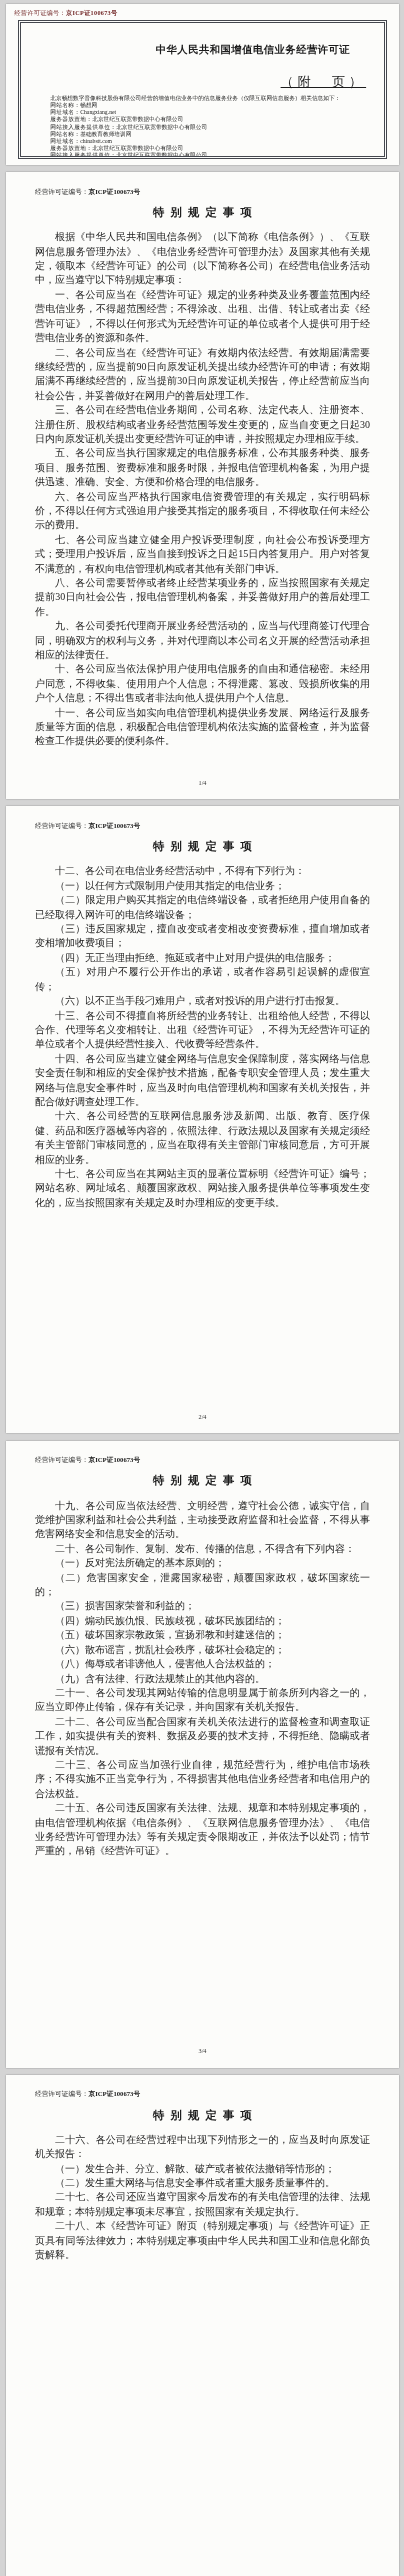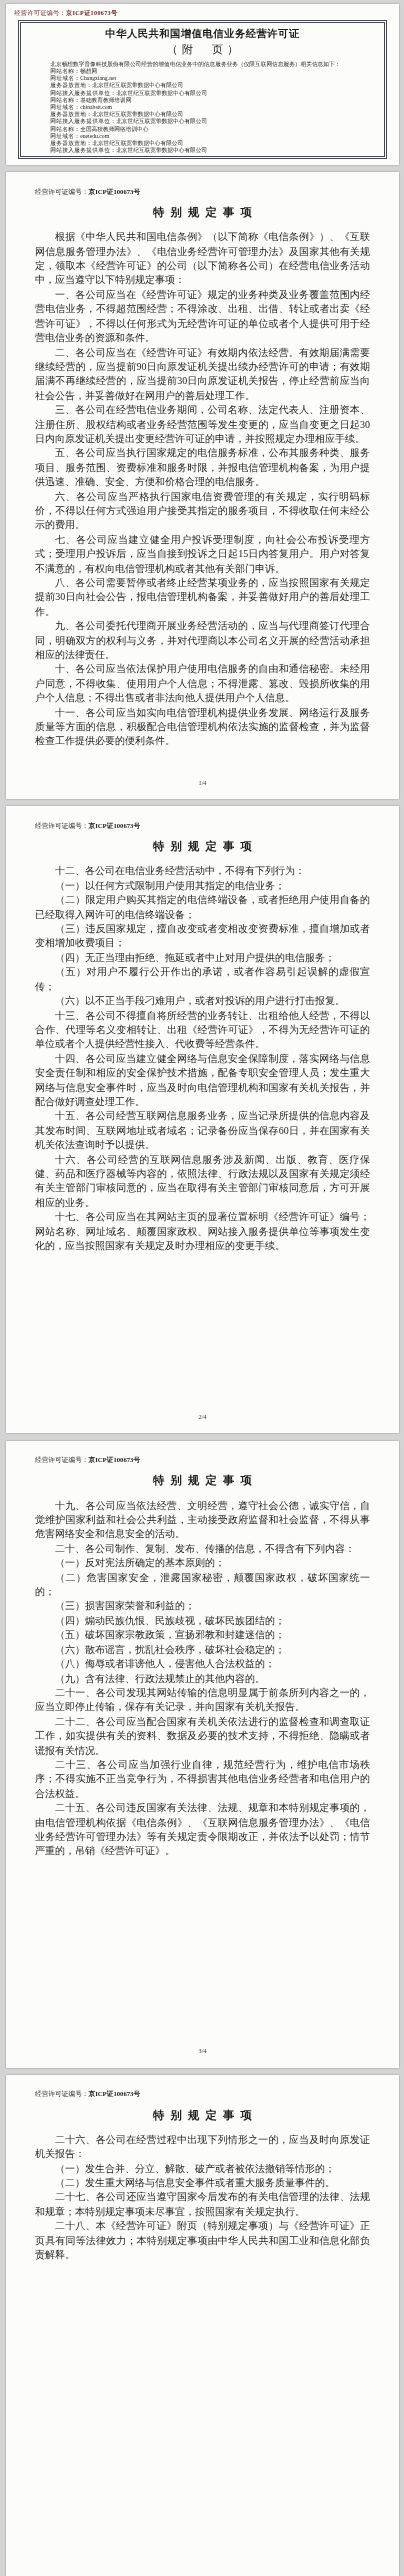--- a/index.html
+++ b/index.html
@@ -35,26 +35,27 @@
   .cert-header .num { font-weight: bold; }
   .cert-border {
     position: absolute; top: 15.5px; left: 12.4px; right: 12.4px; bottom: 6.2px;
     border: 1.5px solid #44474e; padding: 1px; box-sizing: border-box;
   }
   .cert-inner {
     border: 0.5px solid #44474e; height: 100%; box-sizing: border-box;
     padding: 4.1px 17.5px; overflow: hidden;
   }
   .cert-title {
-    margin: 0; text-align: center; font-size: 10.3px; font-weight: bold;
+    margin: 16px; text-align: right; font-size: 10.3px; font-weight: bold;
     letter-spacing: 0.5px;
   }
   .cert-subtitle {
-    margin: 1px 0 0 0; text-align: center; font-size: 11px; letter-spacing: 4.1px;
+    margin: 1px 0 0 0; text-align: right; font-size: 13px; letter-spacing: 4.1px;
     text-indent: 4.1px;
+    text-decoration: underline;
   }
   .cert-body { margin-top: 4.1px; font-size: 5.7px; line-height: 7.2px; }
   .cert-intro { margin: 0; text-indent: 2em; }
   .cert-line { margin: 0 0 0 2em; white-space: nowrap; overflow: hidden; }
   .cert-line .lbl { letter-spacing: 0.3px; }
 
   
   .prov-page { width: 393px; height: 627px; }
   .prov-header { padding: 15.5px 0 0 29px; font-size: 6.7px; color: #222; }
   .prov-header .prov-no { font-weight: bold; }
@@ -149,21 +150,20 @@
 
     <p>十二、各公司在电信业务经营活动中，不得有下列行为：</p>
         <p>（一）以任何方式限制用户使用其指定的电信业务；</p>
         <p>（二）限定用户购买其指定的电信终端设备，或者拒绝用户使用自备的已经取得入网许可的电信终端设备；</p>
         <p>（三）违反国家规定，擅自改变或者变相改变资费标准，擅自增加或者变相增加收费项目；</p>
         <p>（四）无正当理由拒绝、拖延或者中止对用户提供的电信服务；</p>
         <p>（五）对用户不履行公开作出的承诺，或者作容易引起误解的虚假宣传；</p>
         <p>（六）以不正当手段刁难用户，或者对投诉的用户进行打击报复。</p>
         <p>十三、各公司不得擅自将所经营的业务转让、出租给他人经营，不得以合作、代理等名义变相转让、出租《经营许可证》，不得为无经营许可证的单位或者个人提供经营性接入、代收费等经营条件。</p>
         <p>十四、各公司应当建立健全网络与信息安全保障制度，落实网络与信息安全责任制和相应的安全保护技术措施，配备专职安全管理人员；发生重大网络与信息安全事件时，应当及时向电信管理机构和国家有关机关报告，并配合做好调查处理工作。</p>
-        <p>十五、各公司经营互联网信息服务业务，应当记录所提供的信息内容及其发布时间、互联网地址或者域名；记录备份应当保存60日，并在国家有关机关依法查询时予以提供。</p>
         <p>十六、各公司经营的互联网信息服务涉及新闻、出版、教育、医疗保健、药品和医疗器械等内容的，依照法律、行政法规以及国家有关规定须经有关主管部门审核同意的，应当在取得有关主管部门审核同意后，方可开展相应的业务。</p>
         <p>十七、各公司应当在其网站主页的显著位置标明《经营许可证》编号；网站名称、网址域名、颠覆国家政权、网站接入服务提供单位等事项发生变化的，应当按照国家有关规定及时办理相应的变更手续。</p>
       </div>
     <div class="prov-footer">2/4</div>
   </section>
 
   <section class="page prov-page">
     <div class="prov-header">
       <span>经营许可证编号：</span><span class="prov-no">京ICP证100673号</span>
     </div>

